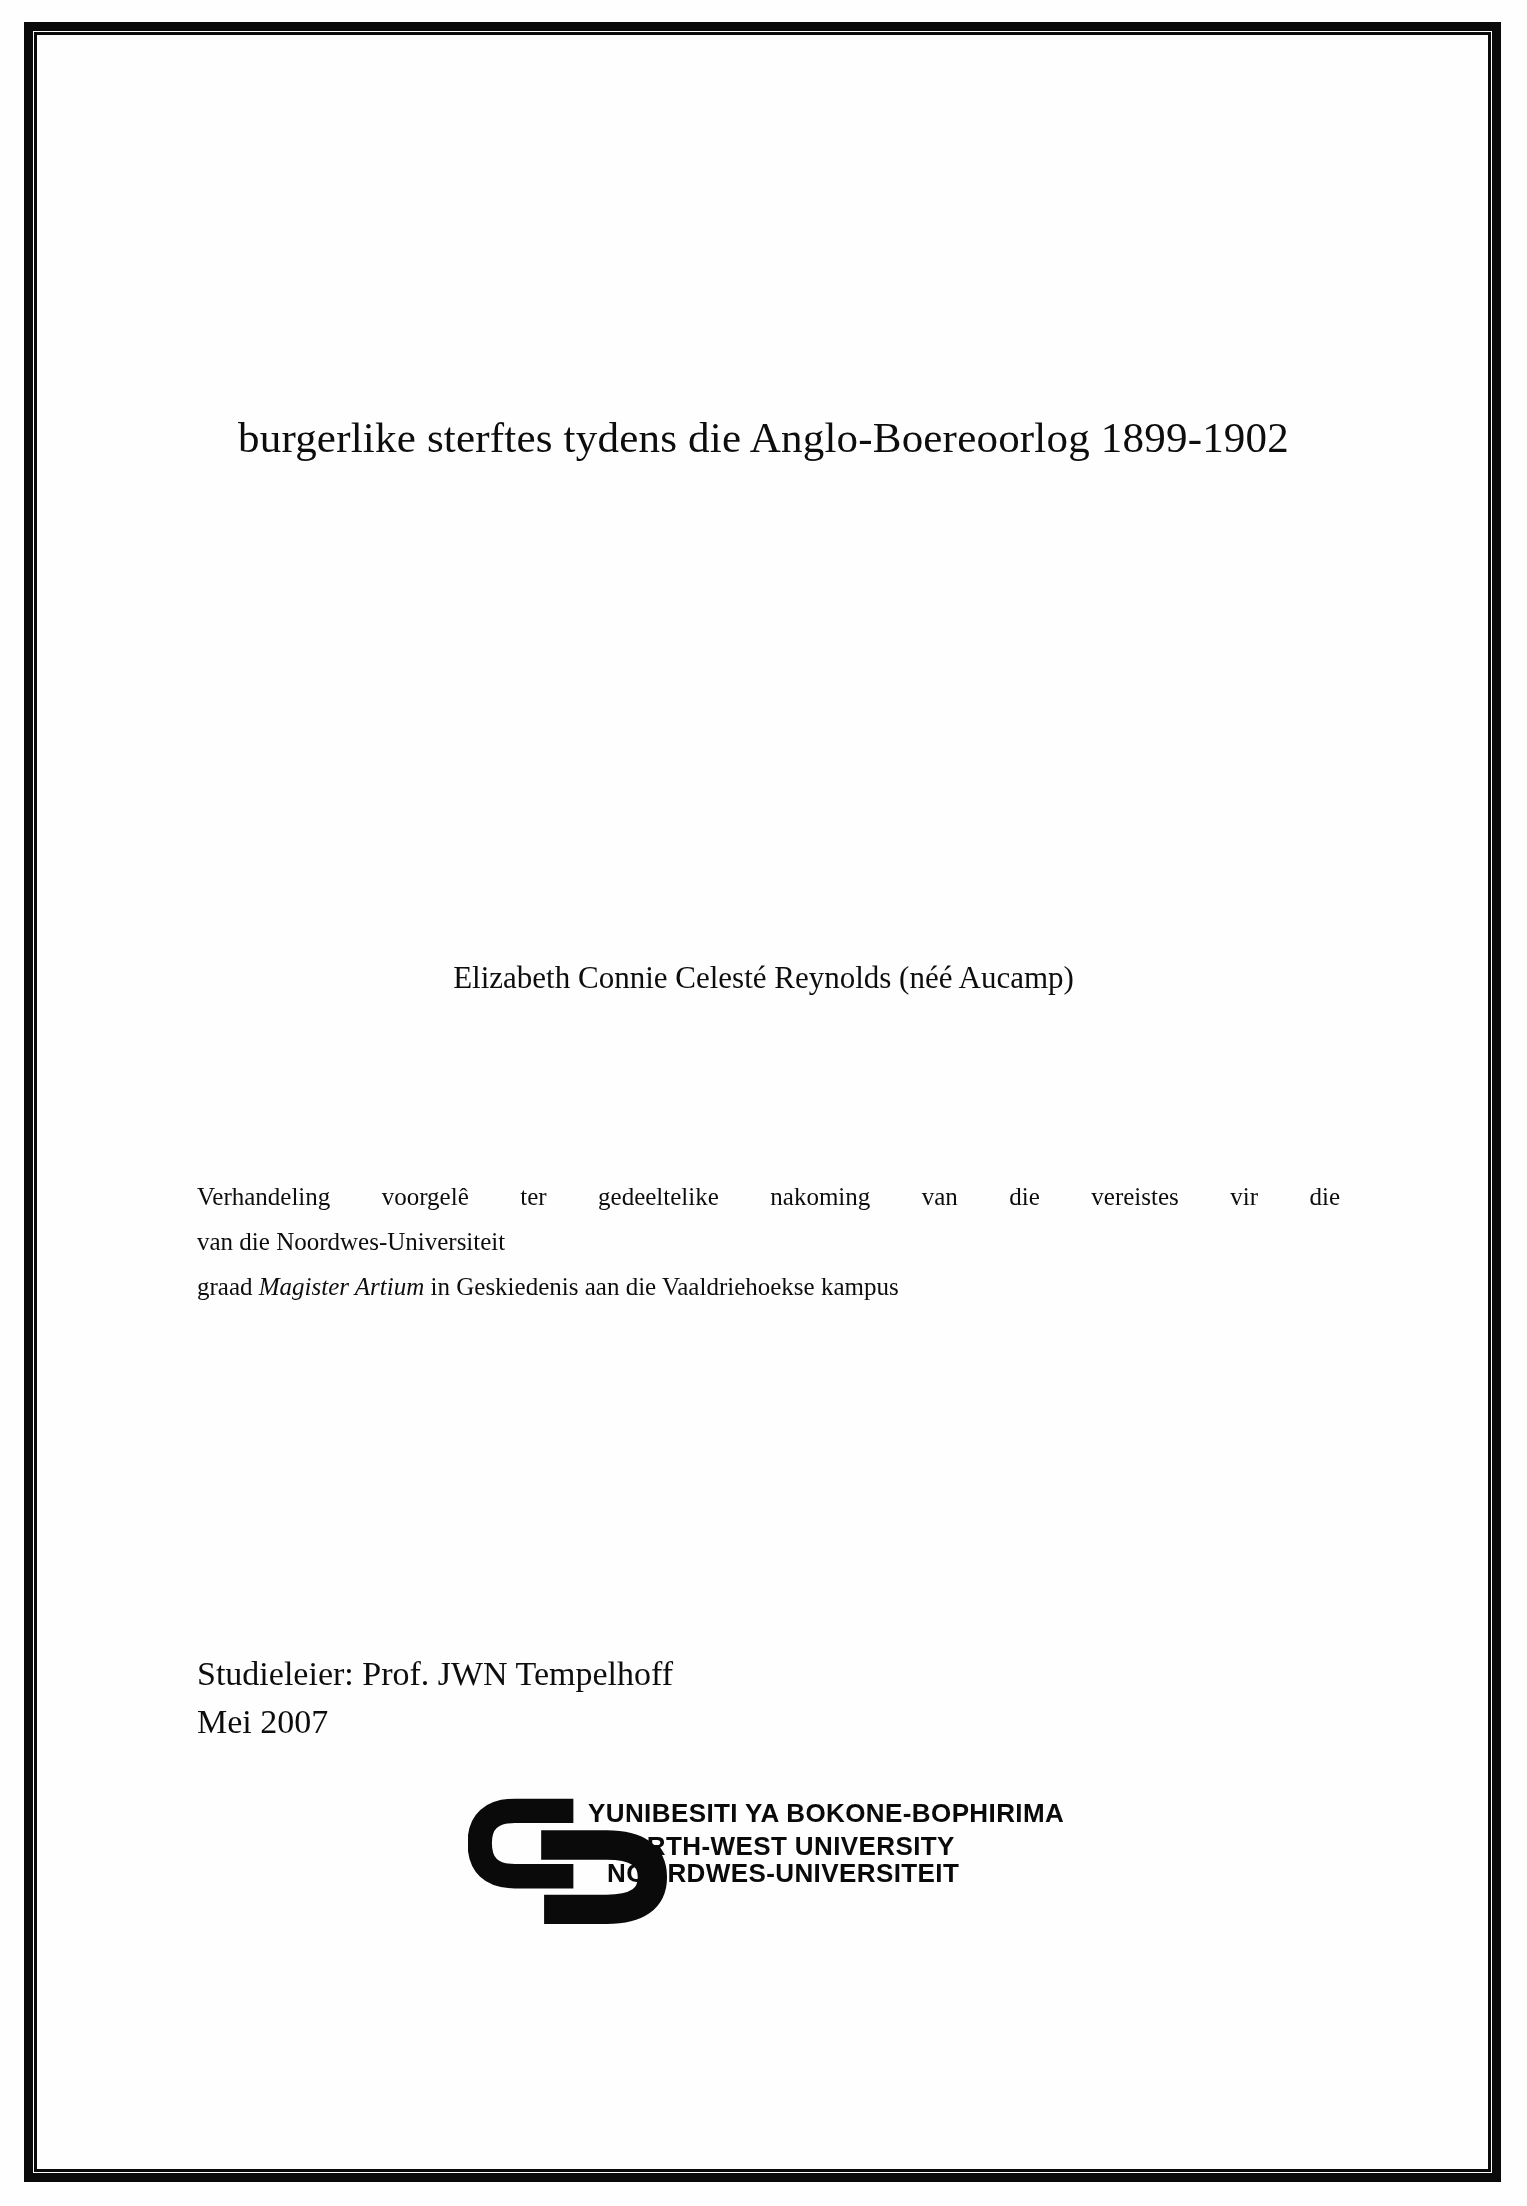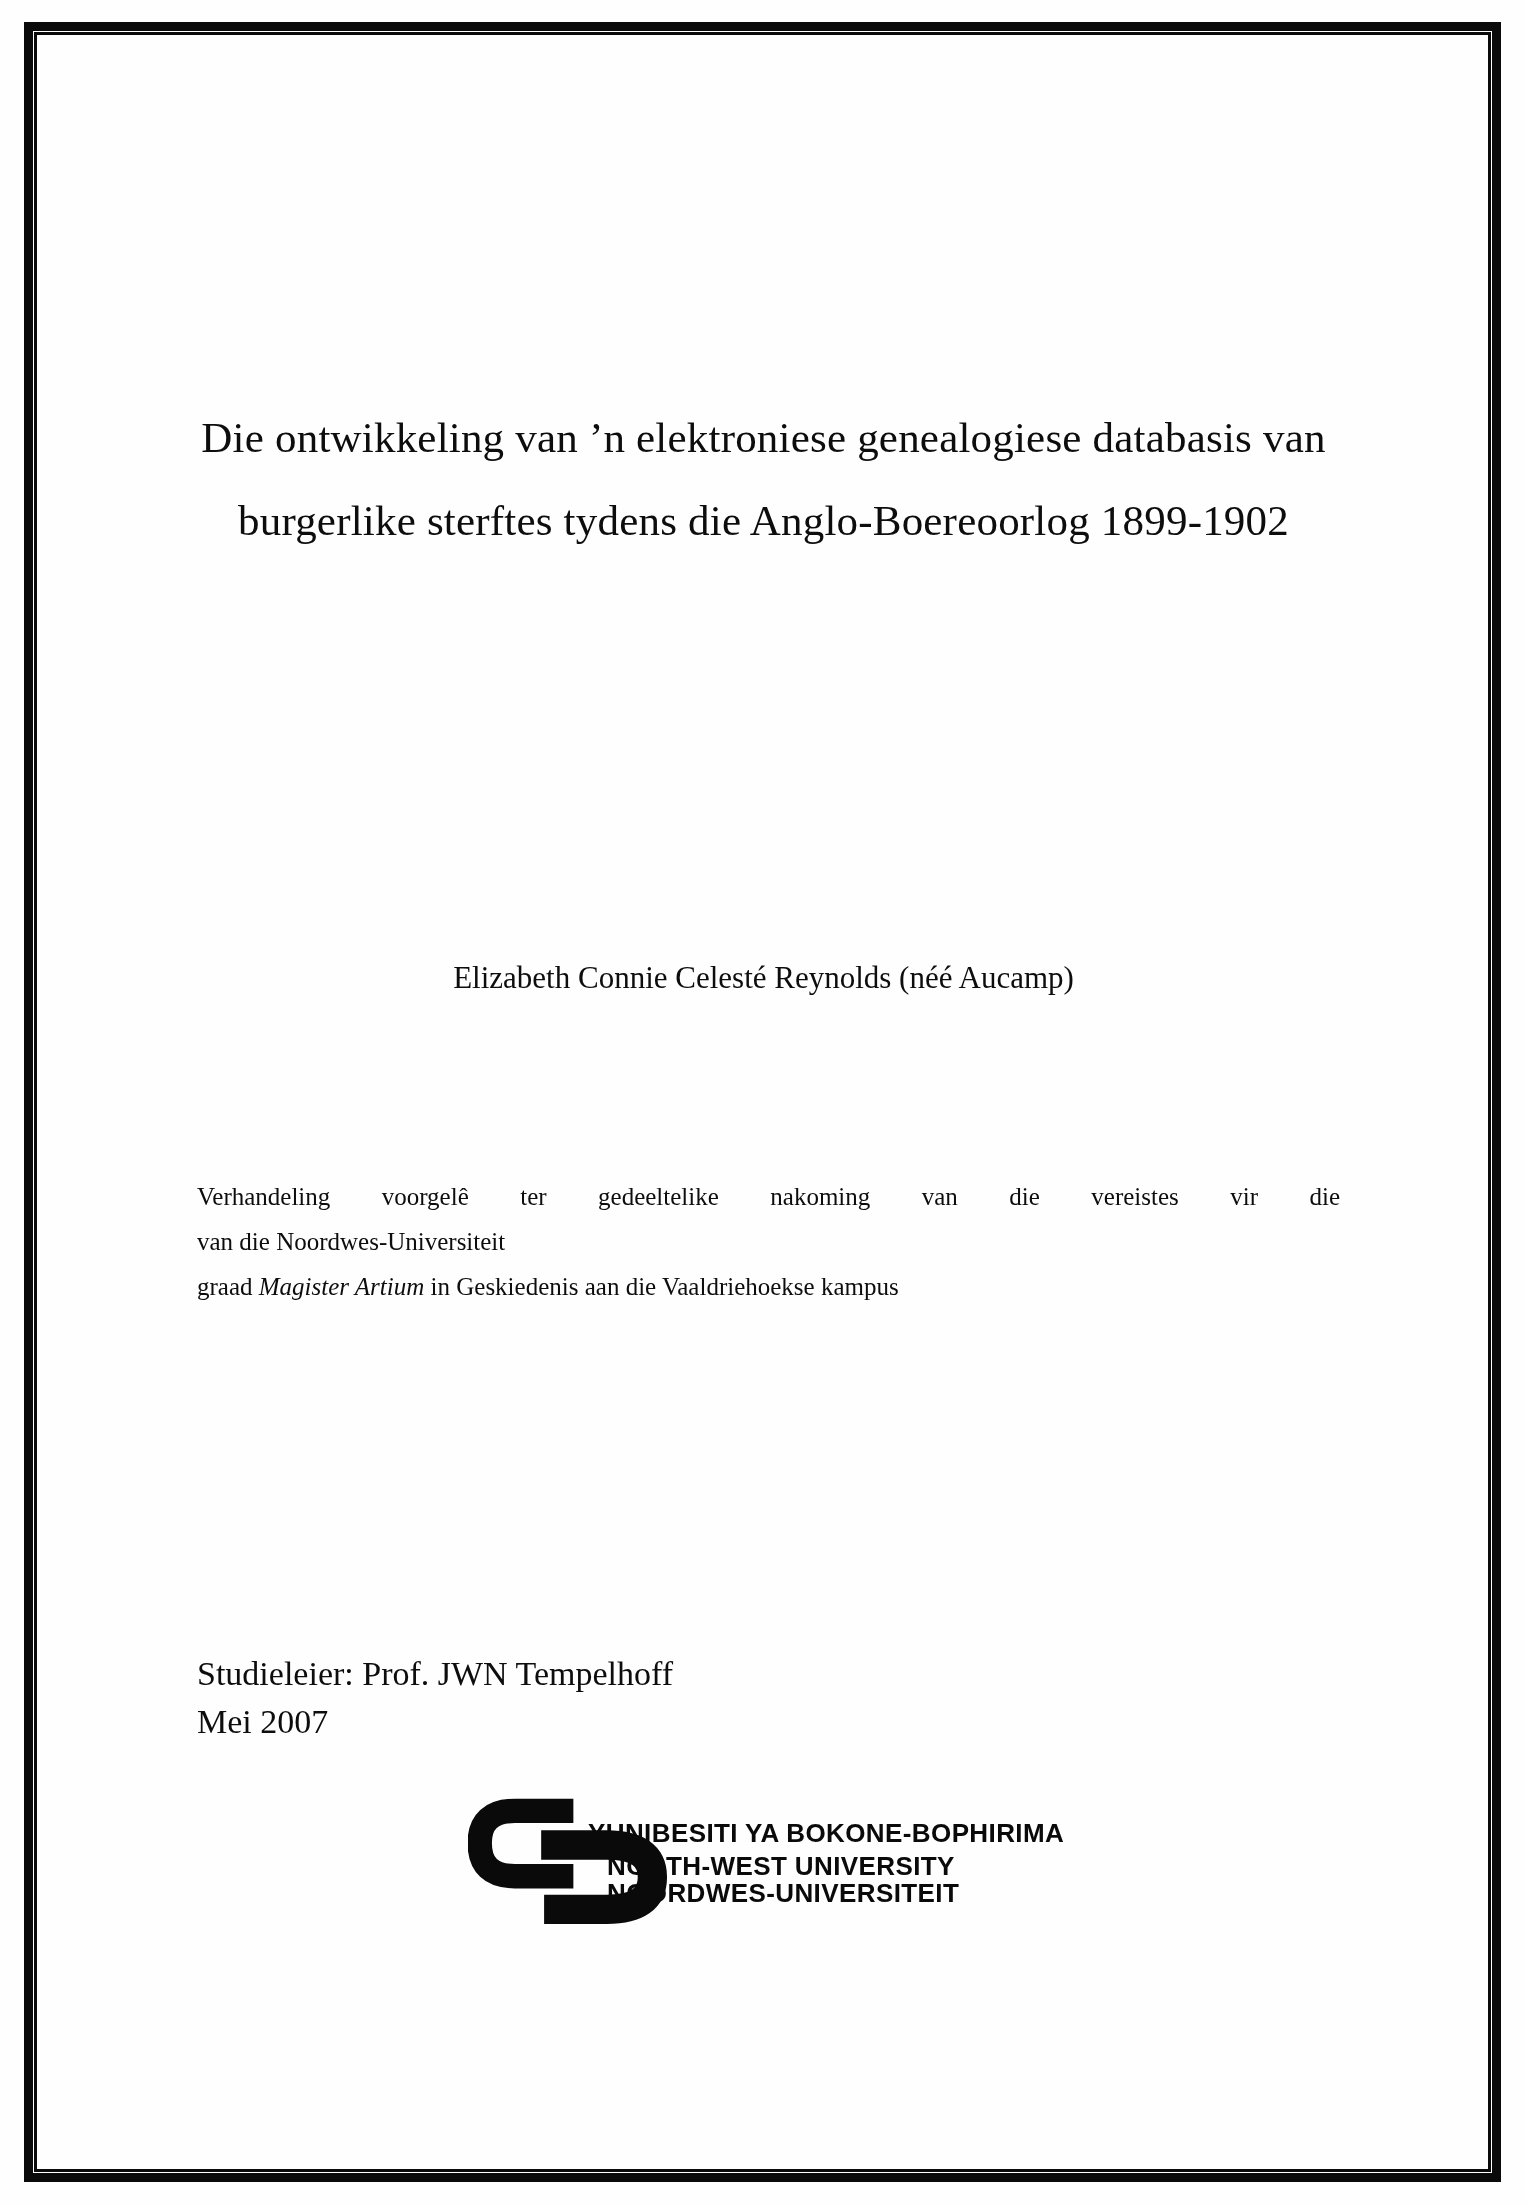--- a/index.html
+++ b/index.html
@@ -94,37 +94,35 @@
     top: 2px;
   }
   .logo-text {
     position: absolute;
     font-family: "Liberation Sans", "DejaVu Sans", sans-serif;
     font-size: 26px;
     font-weight: 600;
     letter-spacing: 0.4px;
     white-space: nowrap;
     color: #0a0a0a;
-    margin-top: 20px;
   }
   .logo-text.l1 { left: 120px; top: 2px; }
   .logo-text.l2 { left: 139px; top: 35px; }
   .logo-text.l3 { left: 139px; top: 62px; }
 </style>
 </head>
 <body>
 
 <div class="page">
 
   <div class="frame-outer">
     <div class="frame-inner"></div>
   </div>
 
   <div class="title-block">
-    <span class="title-line">Die ontwikkeling van ’n elektroniese genealogiese databasis van</span>
     <span class="title-line">burgerlike sterftes tydens die Anglo-Boereoorlog 1899-1902</span>
   </div>
 
 
   <div class="author">Elizabeth Connie Celesté Reynolds (néé Aucamp)</div>
 
   <div class="statement">
     <div class="justified">Verhandeling voorgelê ter gedeeltelike nakoming van die vereistes vir die</div>
     <div>van die Noordwes-Universiteit</div>
     <div><span>graad </span><span class="italic">Magister Artium</span><span> in Geskiedenis aan die Vaaldriehoekse kampus</span></div>

